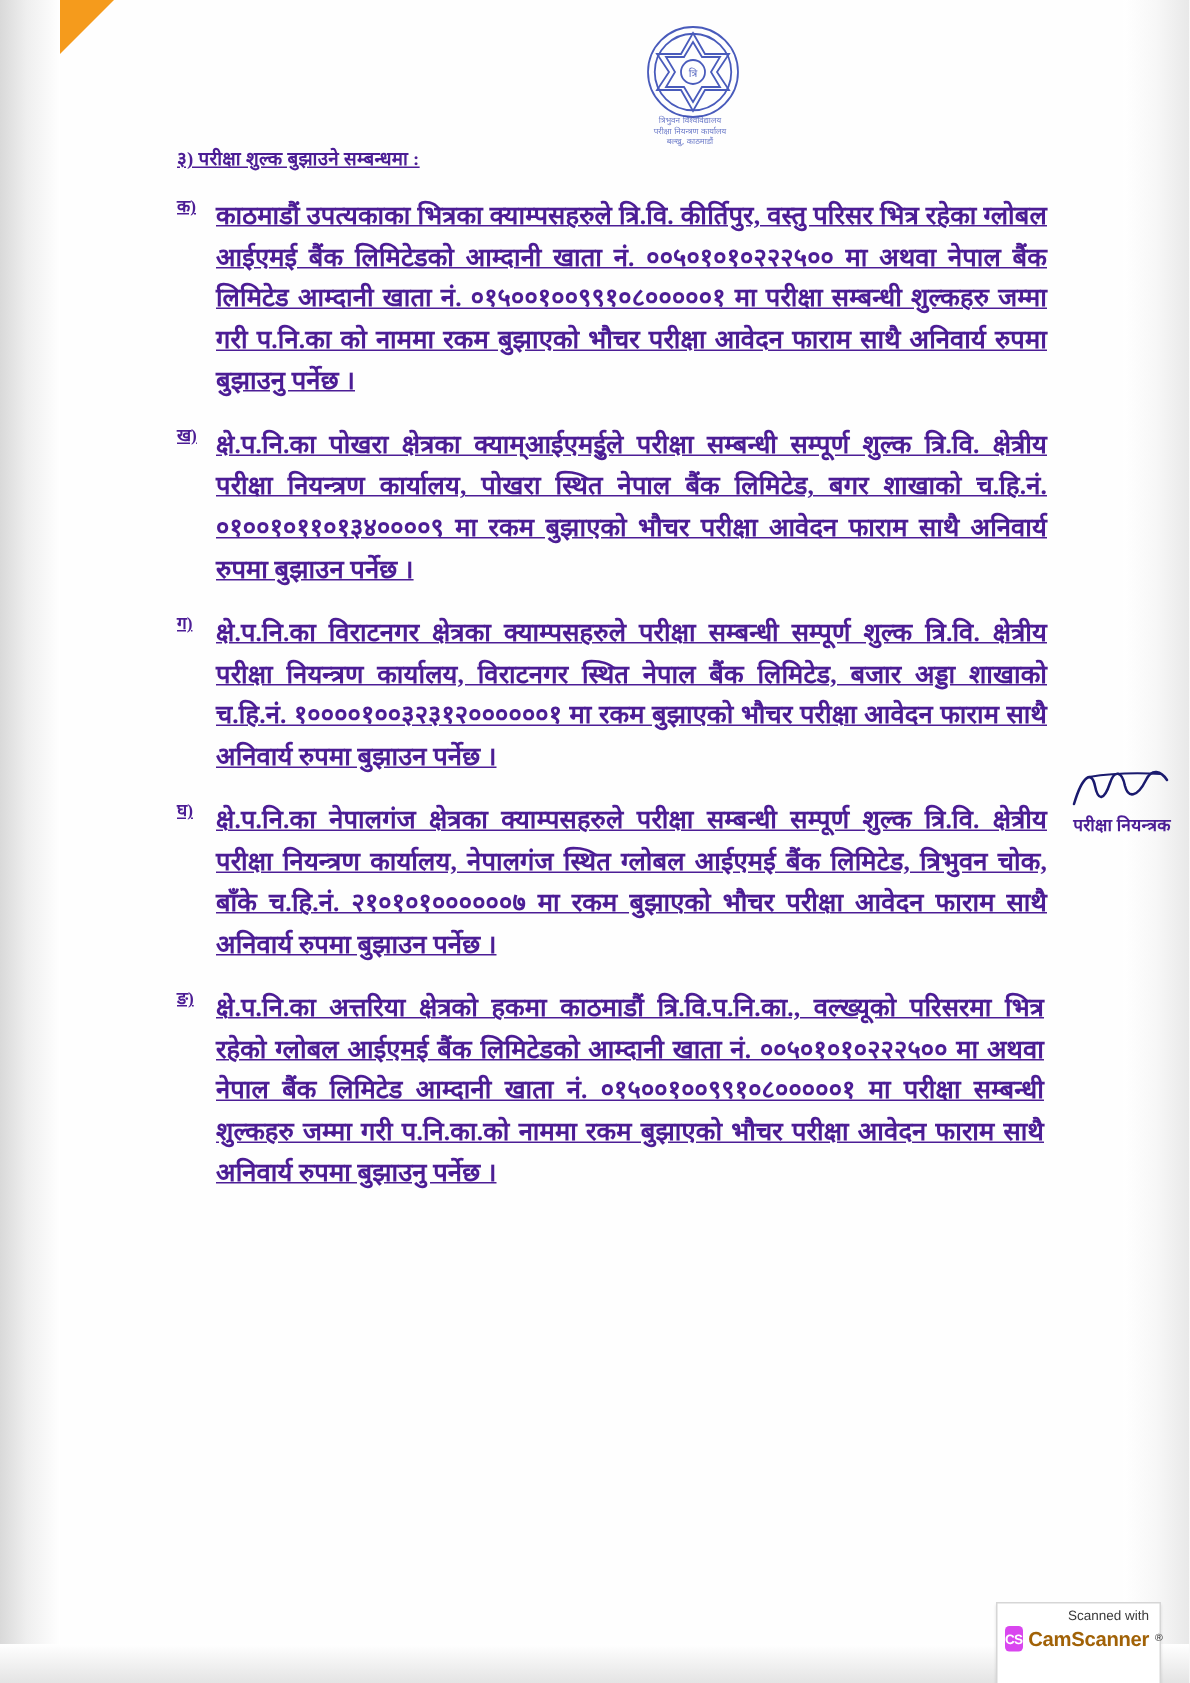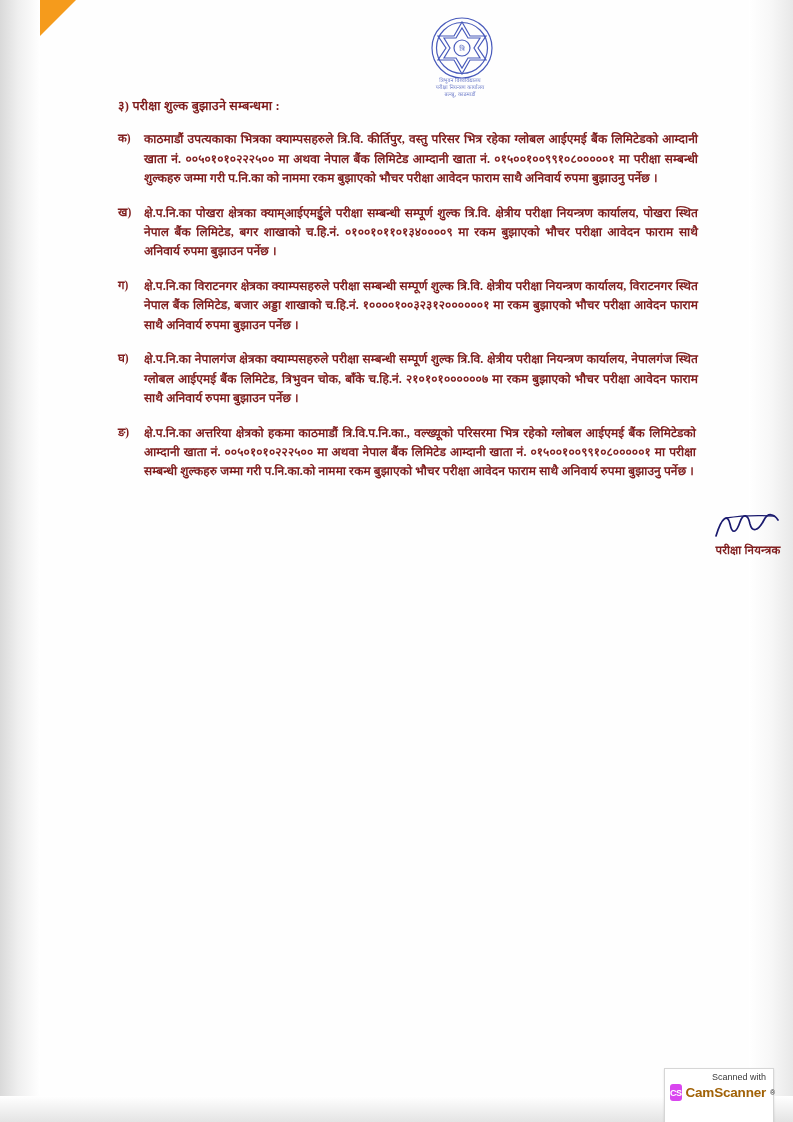--- a/index.html
+++ b/index.html
@@ -68,21 +68,22 @@
     height: 96px;
   }
   .seal svg { display: block; }
 
   
   .doc {
     position: absolute;
     left: 118px;
     top: 98px;
     width: 580px;
-    color: #7f1d1d;
+    color: #4c1d95;
+    text-decoration: underline;
   }
 
   .section-title {
     font-size: 12.5px;
     font-weight: bold;
     letter-spacing: .2px;
     margin: 0 0 16px 0;
     line-height: 1.3;
   }
 
@@ -94,21 +95,21 @@
   .clause-marker {
     flex: 0 0 auto;
     width: 26px;
     font-size: 11.5px;
     font-weight: bold;
     line-height: 1.55;
     padding-top: 0px;
   }
   .clause-text {
     flex: 1 1 auto;
-    font-size: 12px;
+    font-size: 17px;
     line-height: 1.62;
     text-align: justify;
     font-weight: bold;
     letter-spacing: .1px;
   }
   .clause-text.indent-e { padding-right: 2px; }
 
   
   .sign-block {
     position: absolute;

